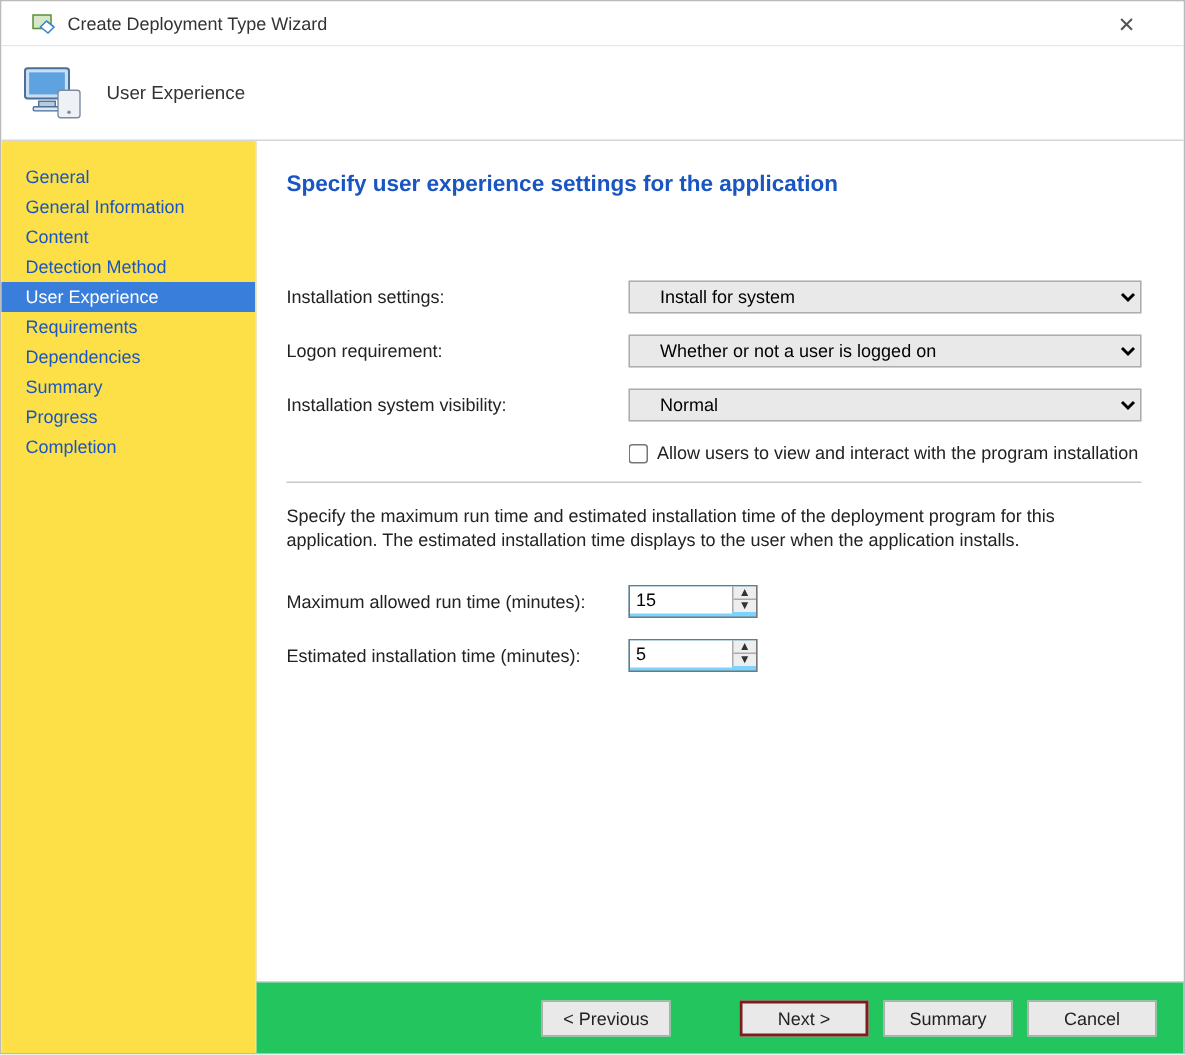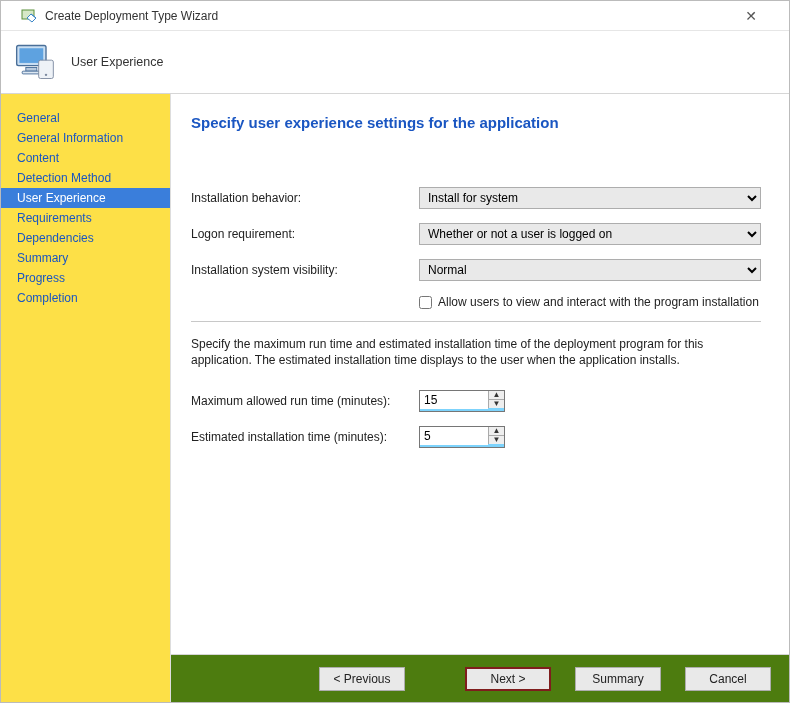--- a/index.html
+++ b/index.html
@@ -18,37 +18,37 @@
   .sidebar .item.sub { }
   .sidebar .item.selected { background:#3a7edb; color:#fff; }
   .content { flex:1; display:flex; flex-direction:column; }
   .content-inner { flex:1; padding:20px 28px 10px 20px; overflow:auto; }
   .content h1 { margin:0 0 56px 0; font-size:15px; font-weight:700; color:#1a56c2; }
   .form-row { display:flex; align-items:center; margin-bottom:14px; }
   .form-row .label { width:228px; color:#222; }
   .form-row .control { flex:1; }
   select.winselect {
     width:100%; height:22px; font:inherit;
-    background:#e9e9e9; border:1px solid #adadad; padding:1px 4px;
+    background:#e9e9e9; border:1px solid #adadad; padding:1px 16px;
   }
   .check-row { display:flex; align-items:center; margin:0 0 12px 228px; }
   .check-row input { margin:0 6px 0 0; width:13px; height:13px; }
   hr.sep { border:none; border-top:1px solid #c8c8c8; margin:4px 0 14px 0; }
   .desc { color:#222; line-height:1.35; margin-bottom:22px; }
   .spinner {
     display:inline-flex; align-items:flex-start; height:22px;
     border:1px solid #767676; background:#7dd3fc;
   }
   .spinner input {
     width:68px; border:none; font:inherit; padding:2px 4px; outline:none;
   }
   .spinbtns { width:16px; border-left:1px solid #aaa; display:flex; flex-direction:column; background:#eee;}
   .spinbtns div { flex:1; display:flex; align-items:center; justify-content:center; font-size:8px; color:#333; line-height:1; }
   .spinbtns div:first-child { border-bottom:1px solid #aaa; }
-  .footer { height:48px; border-top:1px solid #d6d6d6; display:flex; align-items:center; justify-content:flex-end; padding:0 18px; gap:24px; background:#4d7c0f;}
+  .footer { height:48px; border-top:1px solid #d6d6d6; display:flex; align-items:center; justify-content:flex-end; padding:0 18px; gap:10px; background:#22c55e;}
   .footer button {
     width:86px; height:24px; font:inherit; background:#e9e9e9;
     border:1px solid #adadad; color:#222; cursor:default;
   }
   .footer button.primary { border:2px solid #7f1d1d; background:#e9e9e9; height:24px;margin-left:36px; }
 </style>
 </head>
 <body>
 
 <div class="window">
@@ -91,21 +91,21 @@
         <div class="item">Summary</div>
         <div class="item">Progress</div>
         <div class="item">Completion</div>
       </div>
 
     <div class="content">
       <div class="content-inner">
         <h1>Specify user experience settings for the application</h1>
 
         <div class="form-row">
-          <div class="label">Installation behavior:</div>
+          <div class="label">Installation settings:</div>
           <div class="control">
             <select class="winselect">
               <option>Install for system</option>
             </select>
           </div>
         </div>
 
         <div class="form-row">
           <div class="label">Logon requirement:</div>
           <div class="control">

